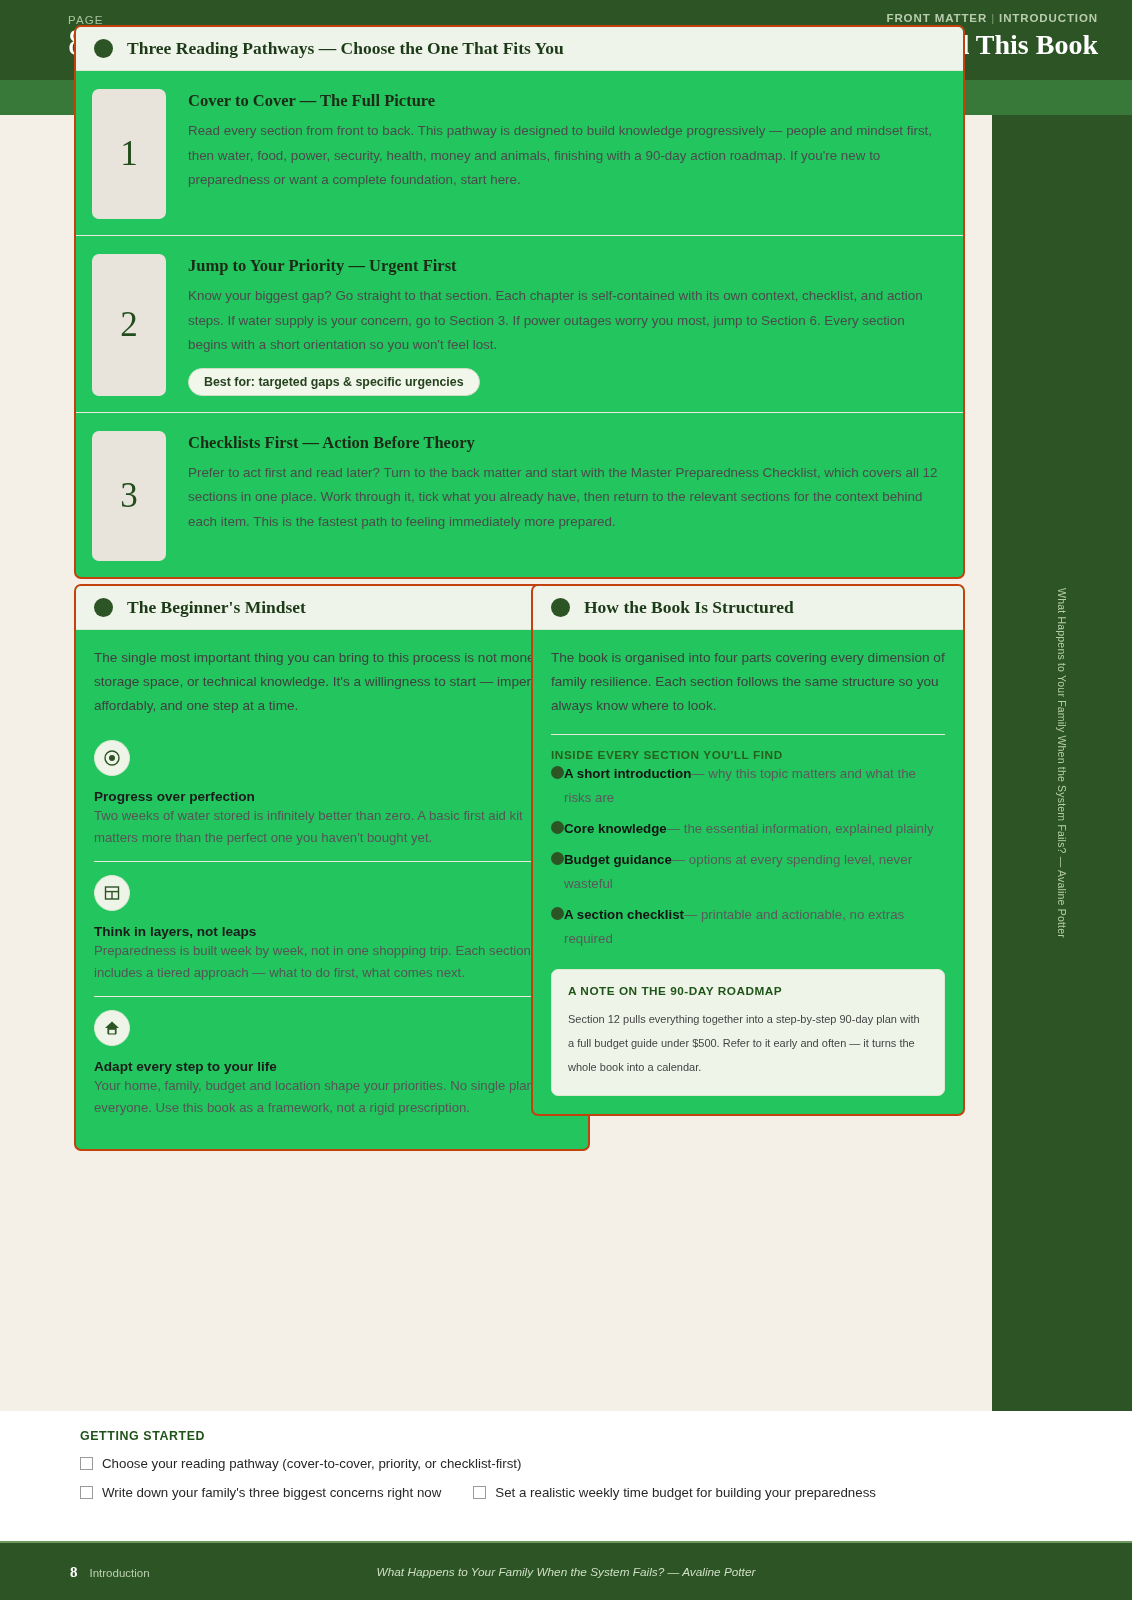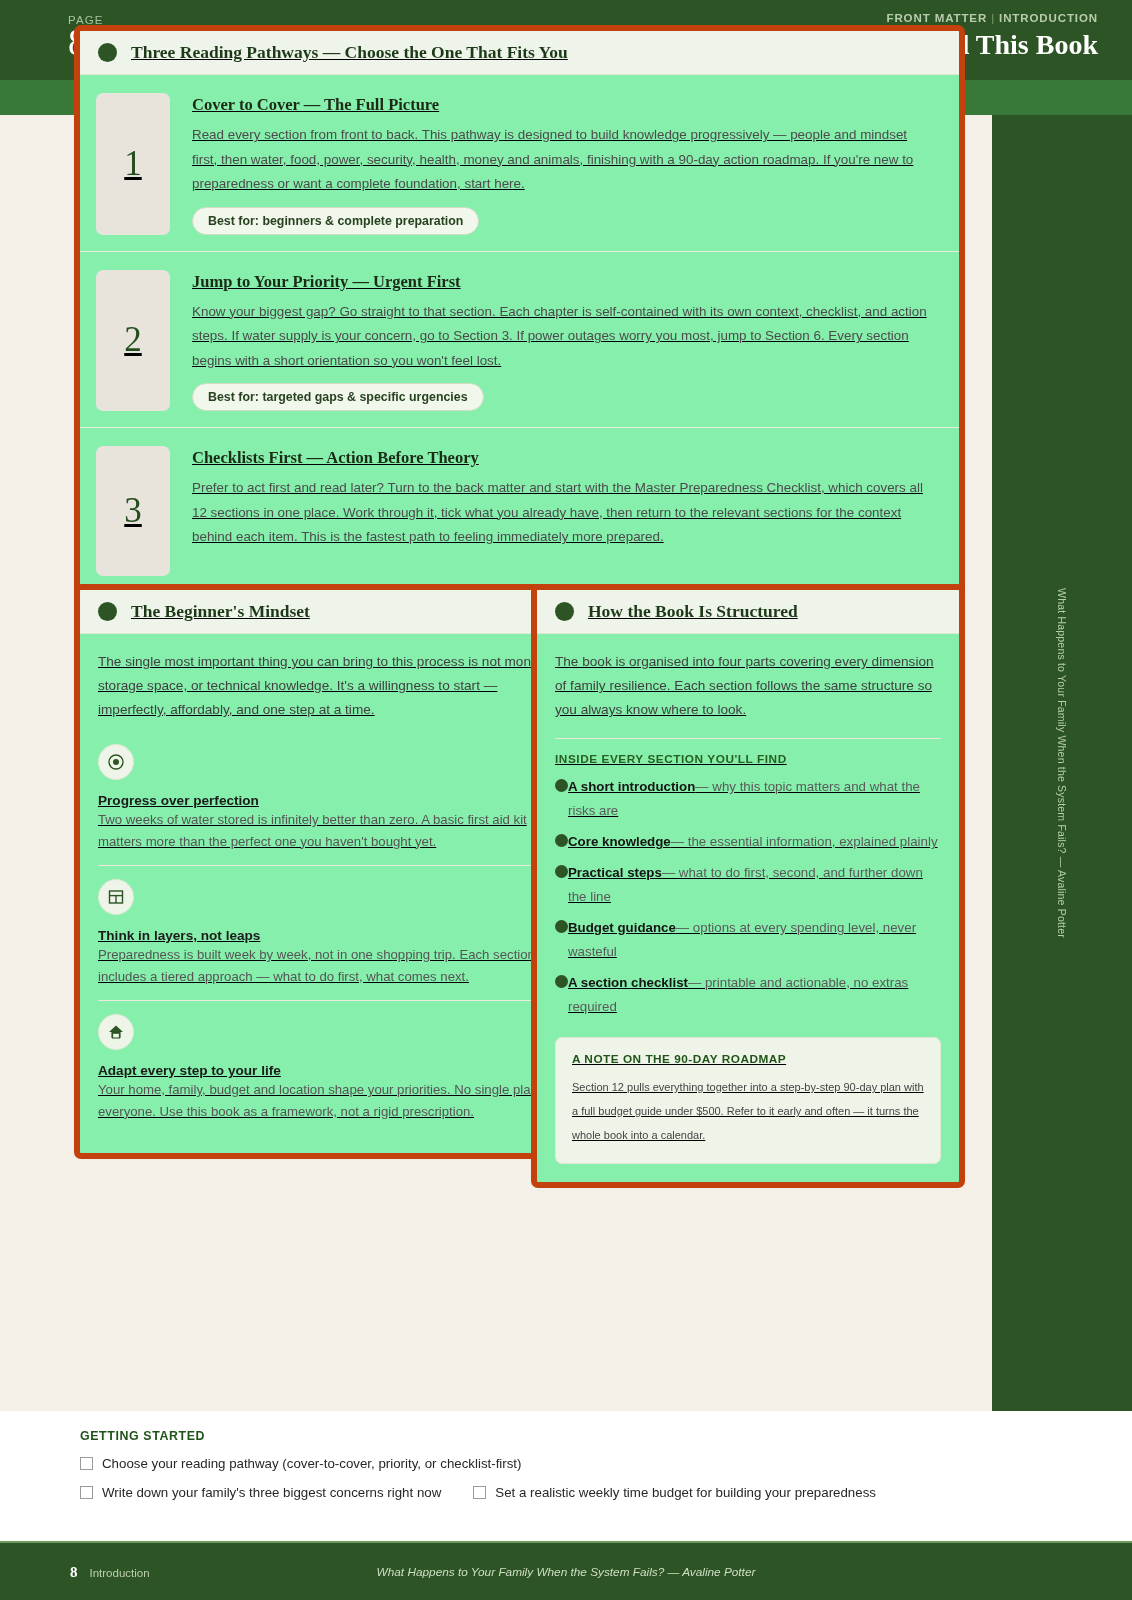--- a/index.html
+++ b/index.html
@@ -110,25 +110,24 @@
     transform: translate(-50%, -50%) rotate(90deg);
     white-space: nowrap;
     font-size: 10.5px;
     color: #b7cdab;
     letter-spacing: 0.2px;
     font-family: "Liberation Sans", sans-serif;
   }
 
   
   .panel {
-    background: #86efac;
-    border: 6px solid #c2410c;
+    background: #22c55e;
+    border: 2px solid #c2410c;
     border-radius: 7px;
     overflow: hidden;
-    text-decoration: underline;
   }
   .panel-head {
     background: #eef4e9;
     border-bottom: 1px solid #dfe8d6;
     display: flex;
     align-items: center;
     gap: 14px;
     padding: 11px 18px 11px 18px;
   }
   .dot {
@@ -244,21 +243,20 @@
     line-height: 21.5px;
     color: #555555;
   }
 
   .divider { height: 1px; background: #e9e6dc; margin: 16px 0 13px 0; }
   .section-label {
     font-size: 11.8px;
     font-weight: bold;
     letter-spacing: 0.55px;
     color: #27601f;
-    margin-bottom: 9px;
   }
   .blist { list-style: none; }
   .blist li {
     display: flex;
     gap: 0;
     align-items: flex-start;
     margin-bottom: 7px;
   }
   .bdot {
     flex: 0 0 13px;
@@ -400,21 +398,20 @@
     <div class="panel-head">
       <span class="dot"></span>
       <span class="panel-head-title">Three Reading Pathways — Choose the One That Fits You</span>
     </div>
 
     <div class="pathway-row">
       <div class="num-badge">1</div>
       <div class="pathway-body">
         <div class="pathway-title">Cover to Cover — The Full Picture</div>
         <div class="pathway-text">Read every section from front to back. This pathway is designed to build knowledge progressively — people and mindset first, then water, food, power, security, health, money and animals, finishing with a 90-day action roadmap. If you're new to preparedness or want a complete foundation, start here.</div>
-        <div class="tag">Best for: beginners &amp; complete preparation</div>
       </div>
     </div>
 
     <div class="pathway-row">
       <div class="num-badge">2</div>
       <div class="pathway-body">
         <div class="pathway-title">Jump to Your Priority — Urgent First</div>
         <div class="pathway-text">Know your biggest gap? Go straight to that section. Each chapter is self-contained with its own context, checklist, and action steps. If water supply is your concern, go to Section 3. If power outages worry you most, jump to Section 6. Every section begins with a short orientation so you won't feel lost.</div>
         <div class="tag">Best for: targeted gaps &amp; specific urgencies</div>
       </div>
@@ -499,24 +496,20 @@
         <li>
           <span class="bdot"></span>
           <span class="bcontent"><b>A short introduction</b><span>— why this topic matters and what the risks are</span></span>
         </li>
         <li>
           <span class="bdot"></span>
           <span class="bcontent"><b>Core knowledge</b><span>— the essential information, explained plainly</span></span>
         </li>
         <li>
           <span class="bdot"></span>
-          <span class="bcontent"><b>Practical steps</b><span>— what to do first, second, and further down the line</span></span>
-        </li>
-        <li>
-          <span class="bdot"></span>
           <span class="bcontent"><b>Budget guidance</b><span>— options at every spending level, never wasteful</span></span>
         </li>
         <li>
           <span class="bdot"></span>
           <span class="bcontent"><b>A section checklist</b><span>— printable and actionable, no extras required</span></span>
         </li>
       </ul>
 
       <div class="note">
         <div class="note-title">A NOTE ON THE 90-DAY ROADMAP</div>

